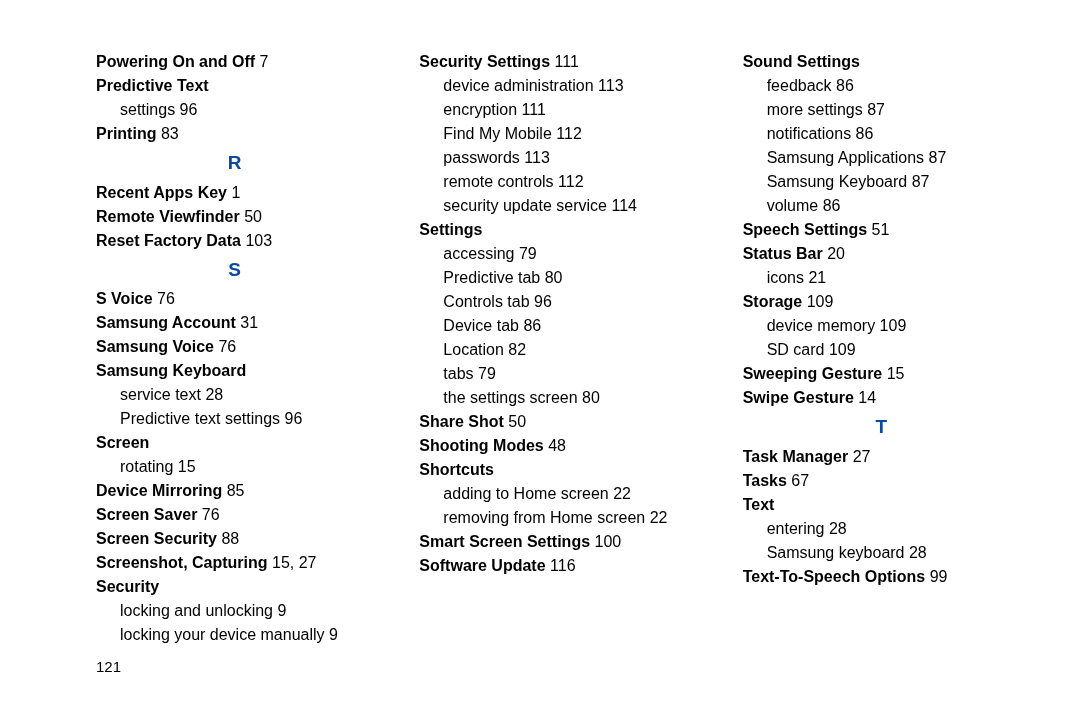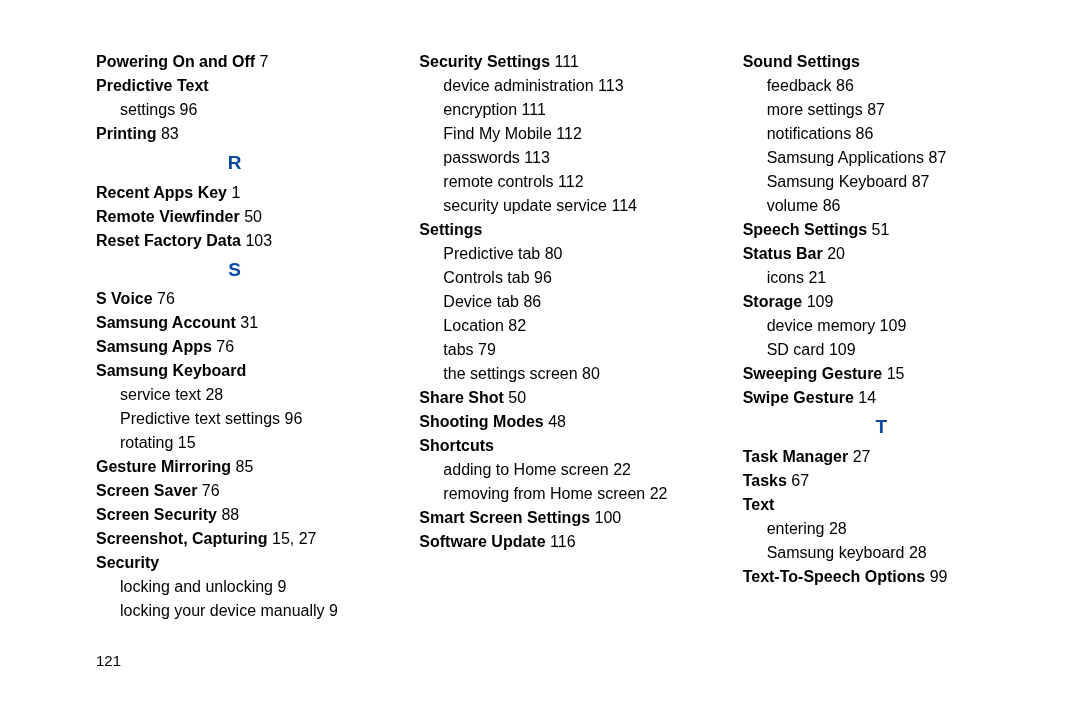--- a/index.html
+++ b/index.html
@@ -35,65 +35,67 @@
     font-weight: 400;
   }
   .letter {
     color: #0b4aa2;
     font-weight: 700;
     font-size: 19px;
     text-align: center;
     margin: 3px 0;
   }
   .pagenum {
-    margin-top: 27px;
+    margin-top: 9px;
     font-size: 15px;
   }
 </style>
 </head>
 <body>
 
 <div class="page">
 
   <div class="col">
     <div class="entry"><span class="main">Powering On and Off</span> <span class="page-ref">7</span></div>
     <div class="entry"><span class="main">Predictive Text</span></div>
     <div class="entry sub"><span>settings</span> <span class="page-ref">96</span></div>
     <div class="entry"><span class="main">Printing</span> <span class="page-ref">83</span></div>
     <div class="letter">R</div>
     <div class="entry"><span class="main">Recent Apps Key</span> <span class="page-ref">1</span></div>
     <div class="entry"><span class="main">Remote Viewfinder</span> <span class="page-ref">50</span></div>
     <div class="entry"><span class="main">Reset Factory Data</span> <span class="page-ref">103</span></div>
     <div class="letter">S</div>
     <div class="entry"><span class="main">S Voice</span> <span class="page-ref">76</span></div>
     <div class="entry"><span class="main">Samsung Account</span> <span class="page-ref">31</span></div>
-    <div class="entry"><span class="main">Samsung Apps</span> <span class="page-ref">76</span></div>
+    <div class="entry"><span class="main">Samsung Voice</span> <span class="page-ref">76</span></div>
     <div class="entry"><span class="main">Samsung Keyboard</span></div>
     <div class="entry sub"><span>service text</span> <span class="page-ref">28</span></div>
     <div class="entry sub"><span>Predictive text settings</span> <span class="page-ref">96</span></div>
+    <div class="entry"><span class="main">Screen</span></div>
     <div class="entry sub"><span>rotating</span> <span class="page-ref">15</span></div>
-    <div class="entry"><span class="main">Gesture Mirroring</span> <span class="page-ref">85</span></div>
+    <div class="entry"><span class="main">Device Mirroring</span> <span class="page-ref">85</span></div>
     <div class="entry"><span class="main">Screen Saver</span> <span class="page-ref">76</span></div>
     <div class="entry"><span class="main">Screen Security</span> <span class="page-ref">88</span></div>
     <div class="entry"><span class="main">Screenshot, Capturing</span> <span class="page-ref">15,  27</span></div>
     <div class="entry"><span class="main">Security</span></div>
     <div class="entry sub"><span>locking and unlocking</span> <span class="page-ref">9</span></div>
     <div class="entry sub"><span>locking your device manually</span> <span class="page-ref">9</span></div>
     <div class="pagenum">121</div>
   </div>
 
   <div class="col">
     <div class="entry"><span class="main">Security Settings</span> <span class="page-ref">111</span></div>
     <div class="entry sub"><span>device administration</span> <span class="page-ref">113</span></div>
     <div class="entry sub"><span>encryption</span> <span class="page-ref">111</span></div>
     <div class="entry sub"><span>Find My Mobile</span> <span class="page-ref">112</span></div>
     <div class="entry sub"><span>passwords</span> <span class="page-ref">113</span></div>
     <div class="entry sub"><span>remote controls</span> <span class="page-ref">112</span></div>
     <div class="entry sub"><span>security update service</span> <span class="page-ref">114</span></div>
     <div class="entry"><span class="main">Settings</span></div>
+    <div class="entry sub"><span>accessing</span> <span class="page-ref">79</span></div>
     <div class="entry sub"><span>Predictive tab</span> <span class="page-ref">80</span></div>
     <div class="entry sub"><span>Controls tab</span> <span class="page-ref">96</span></div>
     <div class="entry sub"><span>Device tab</span> <span class="page-ref">86</span></div>
     <div class="entry sub"><span>Location</span> <span class="page-ref">82</span></div>
     <div class="entry sub"><span>tabs</span> <span class="page-ref">79</span></div>
     <div class="entry sub"><span>the settings screen</span> <span class="page-ref">80</span></div>
     <div class="entry"><span class="main">Share Shot</span> <span class="page-ref">50</span></div>
     <div class="entry"><span class="main">Shooting Modes</span> <span class="page-ref">48</span></div>
     <div class="entry"><span class="main">Shortcuts</span></div>
     <div class="entry sub"><span>adding to Home screen</span> <span class="page-ref">22</span></div>

